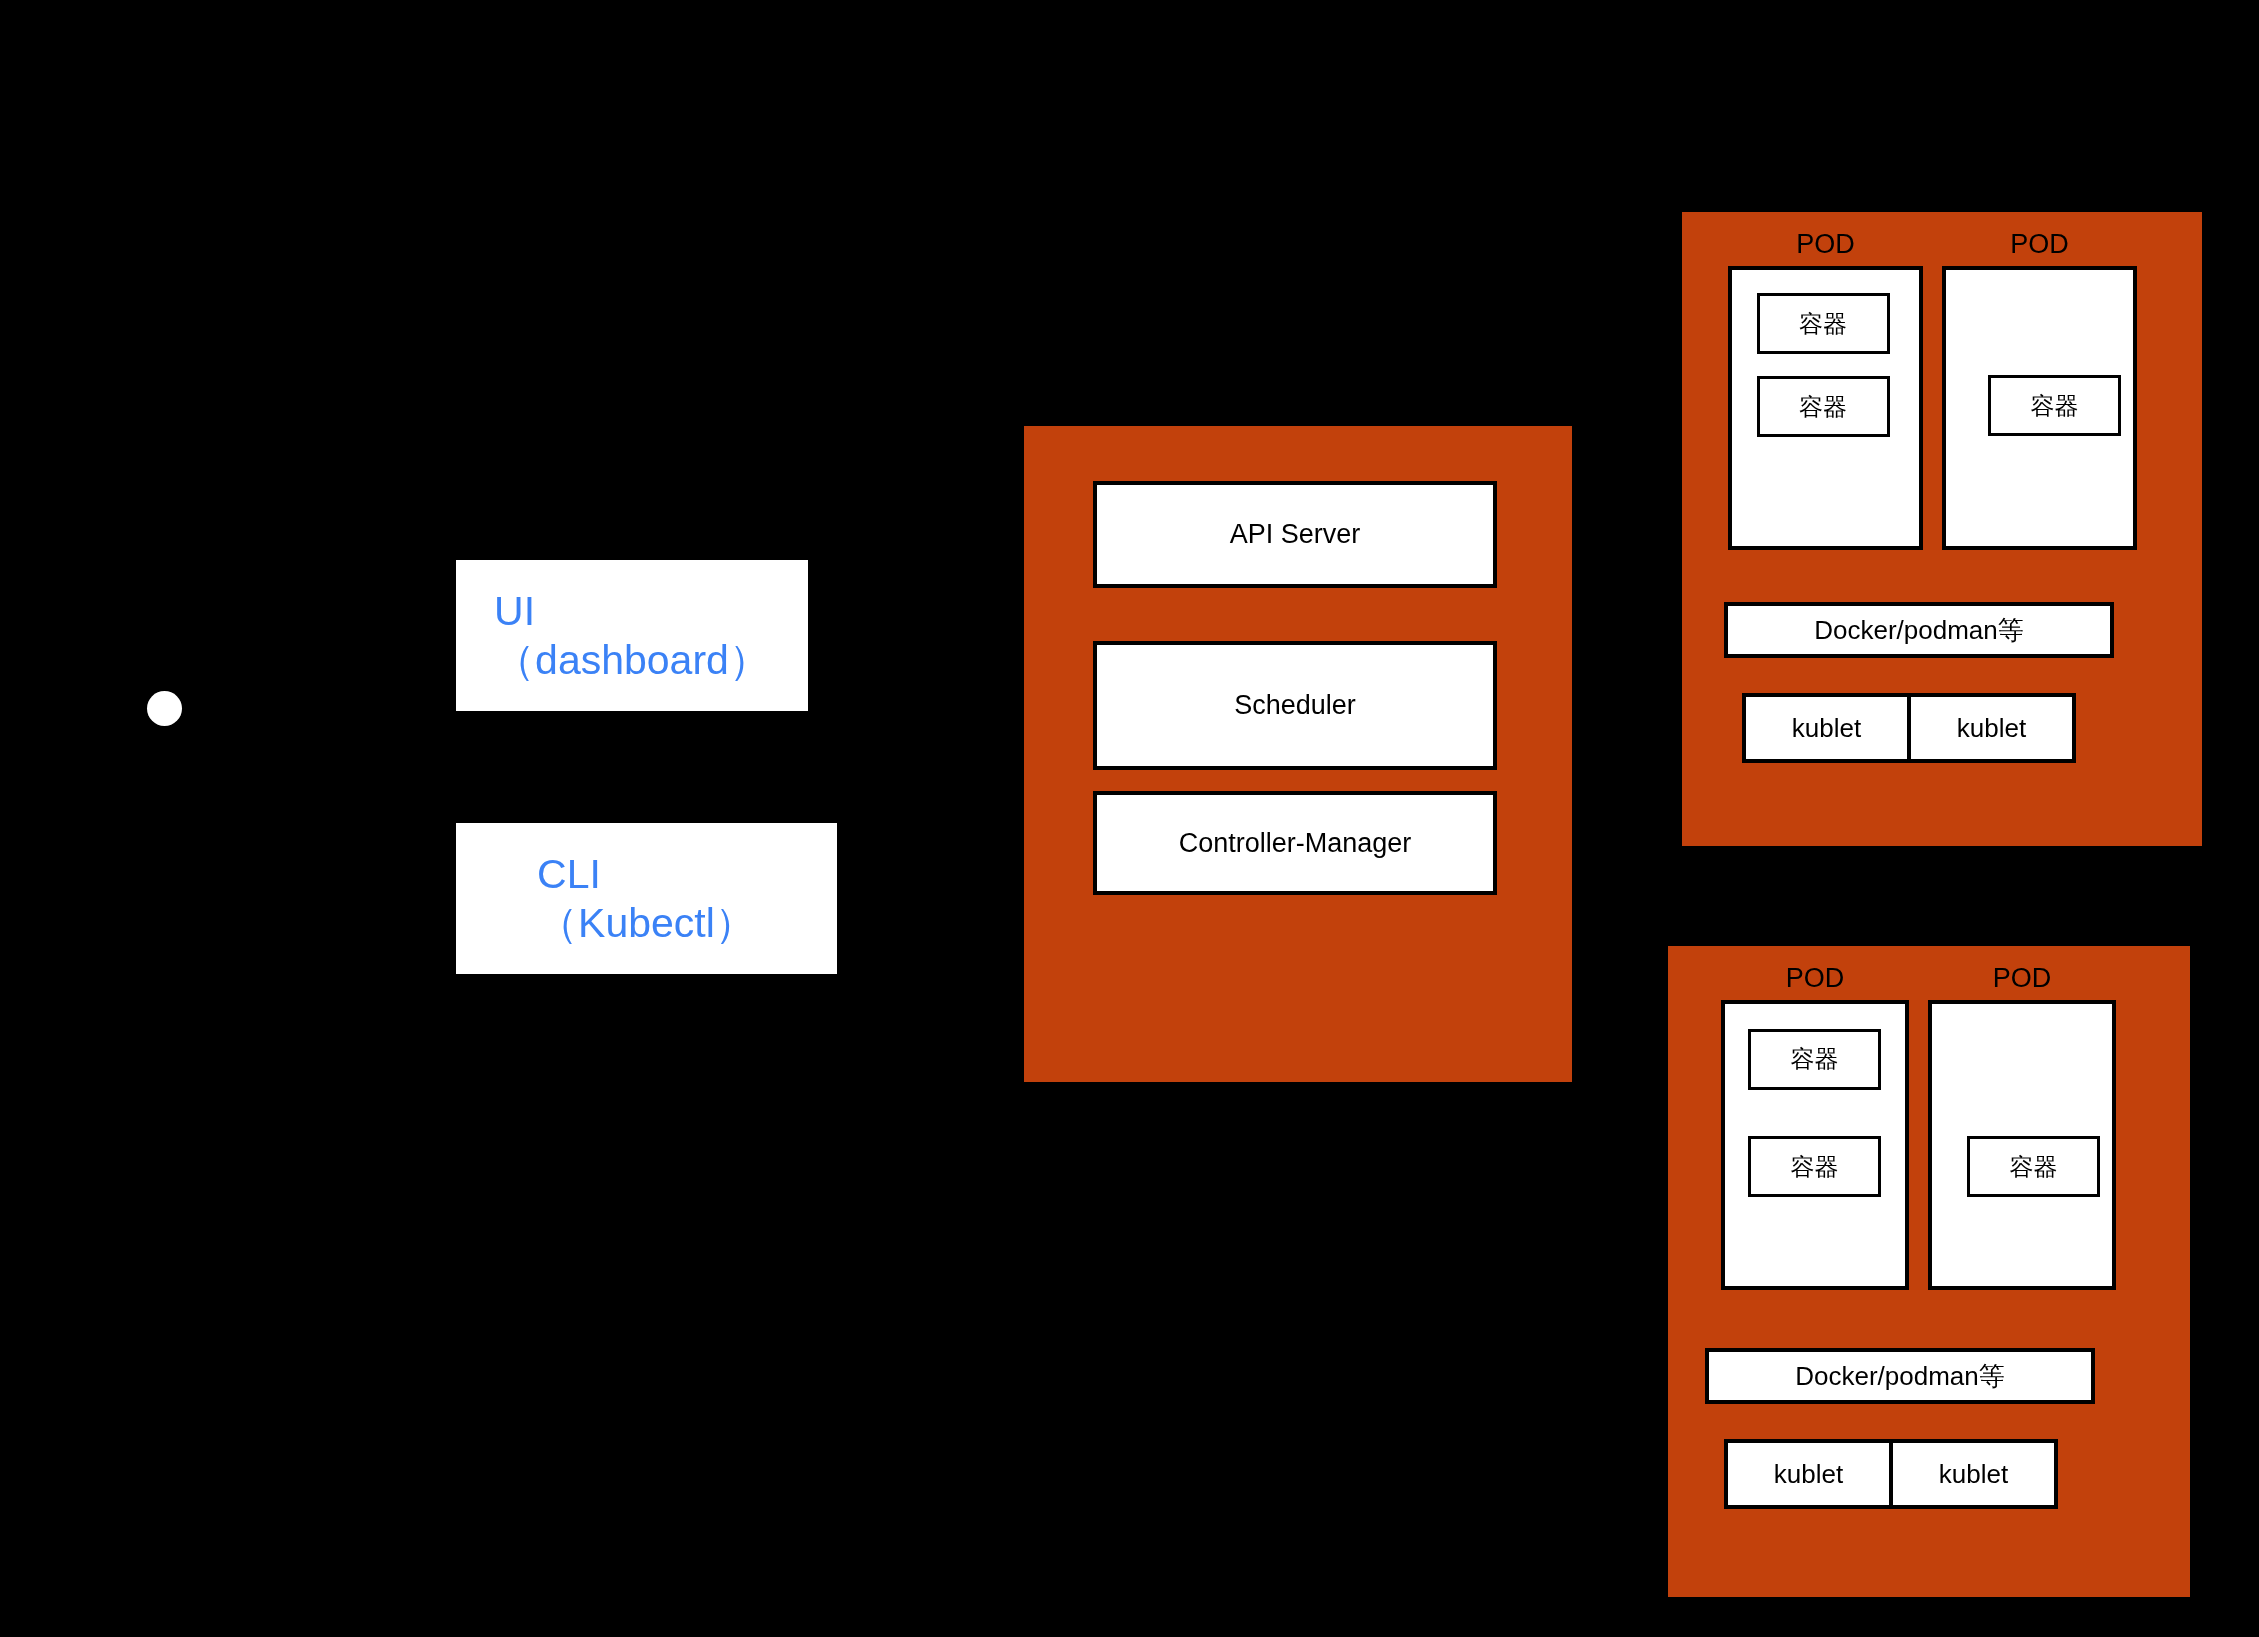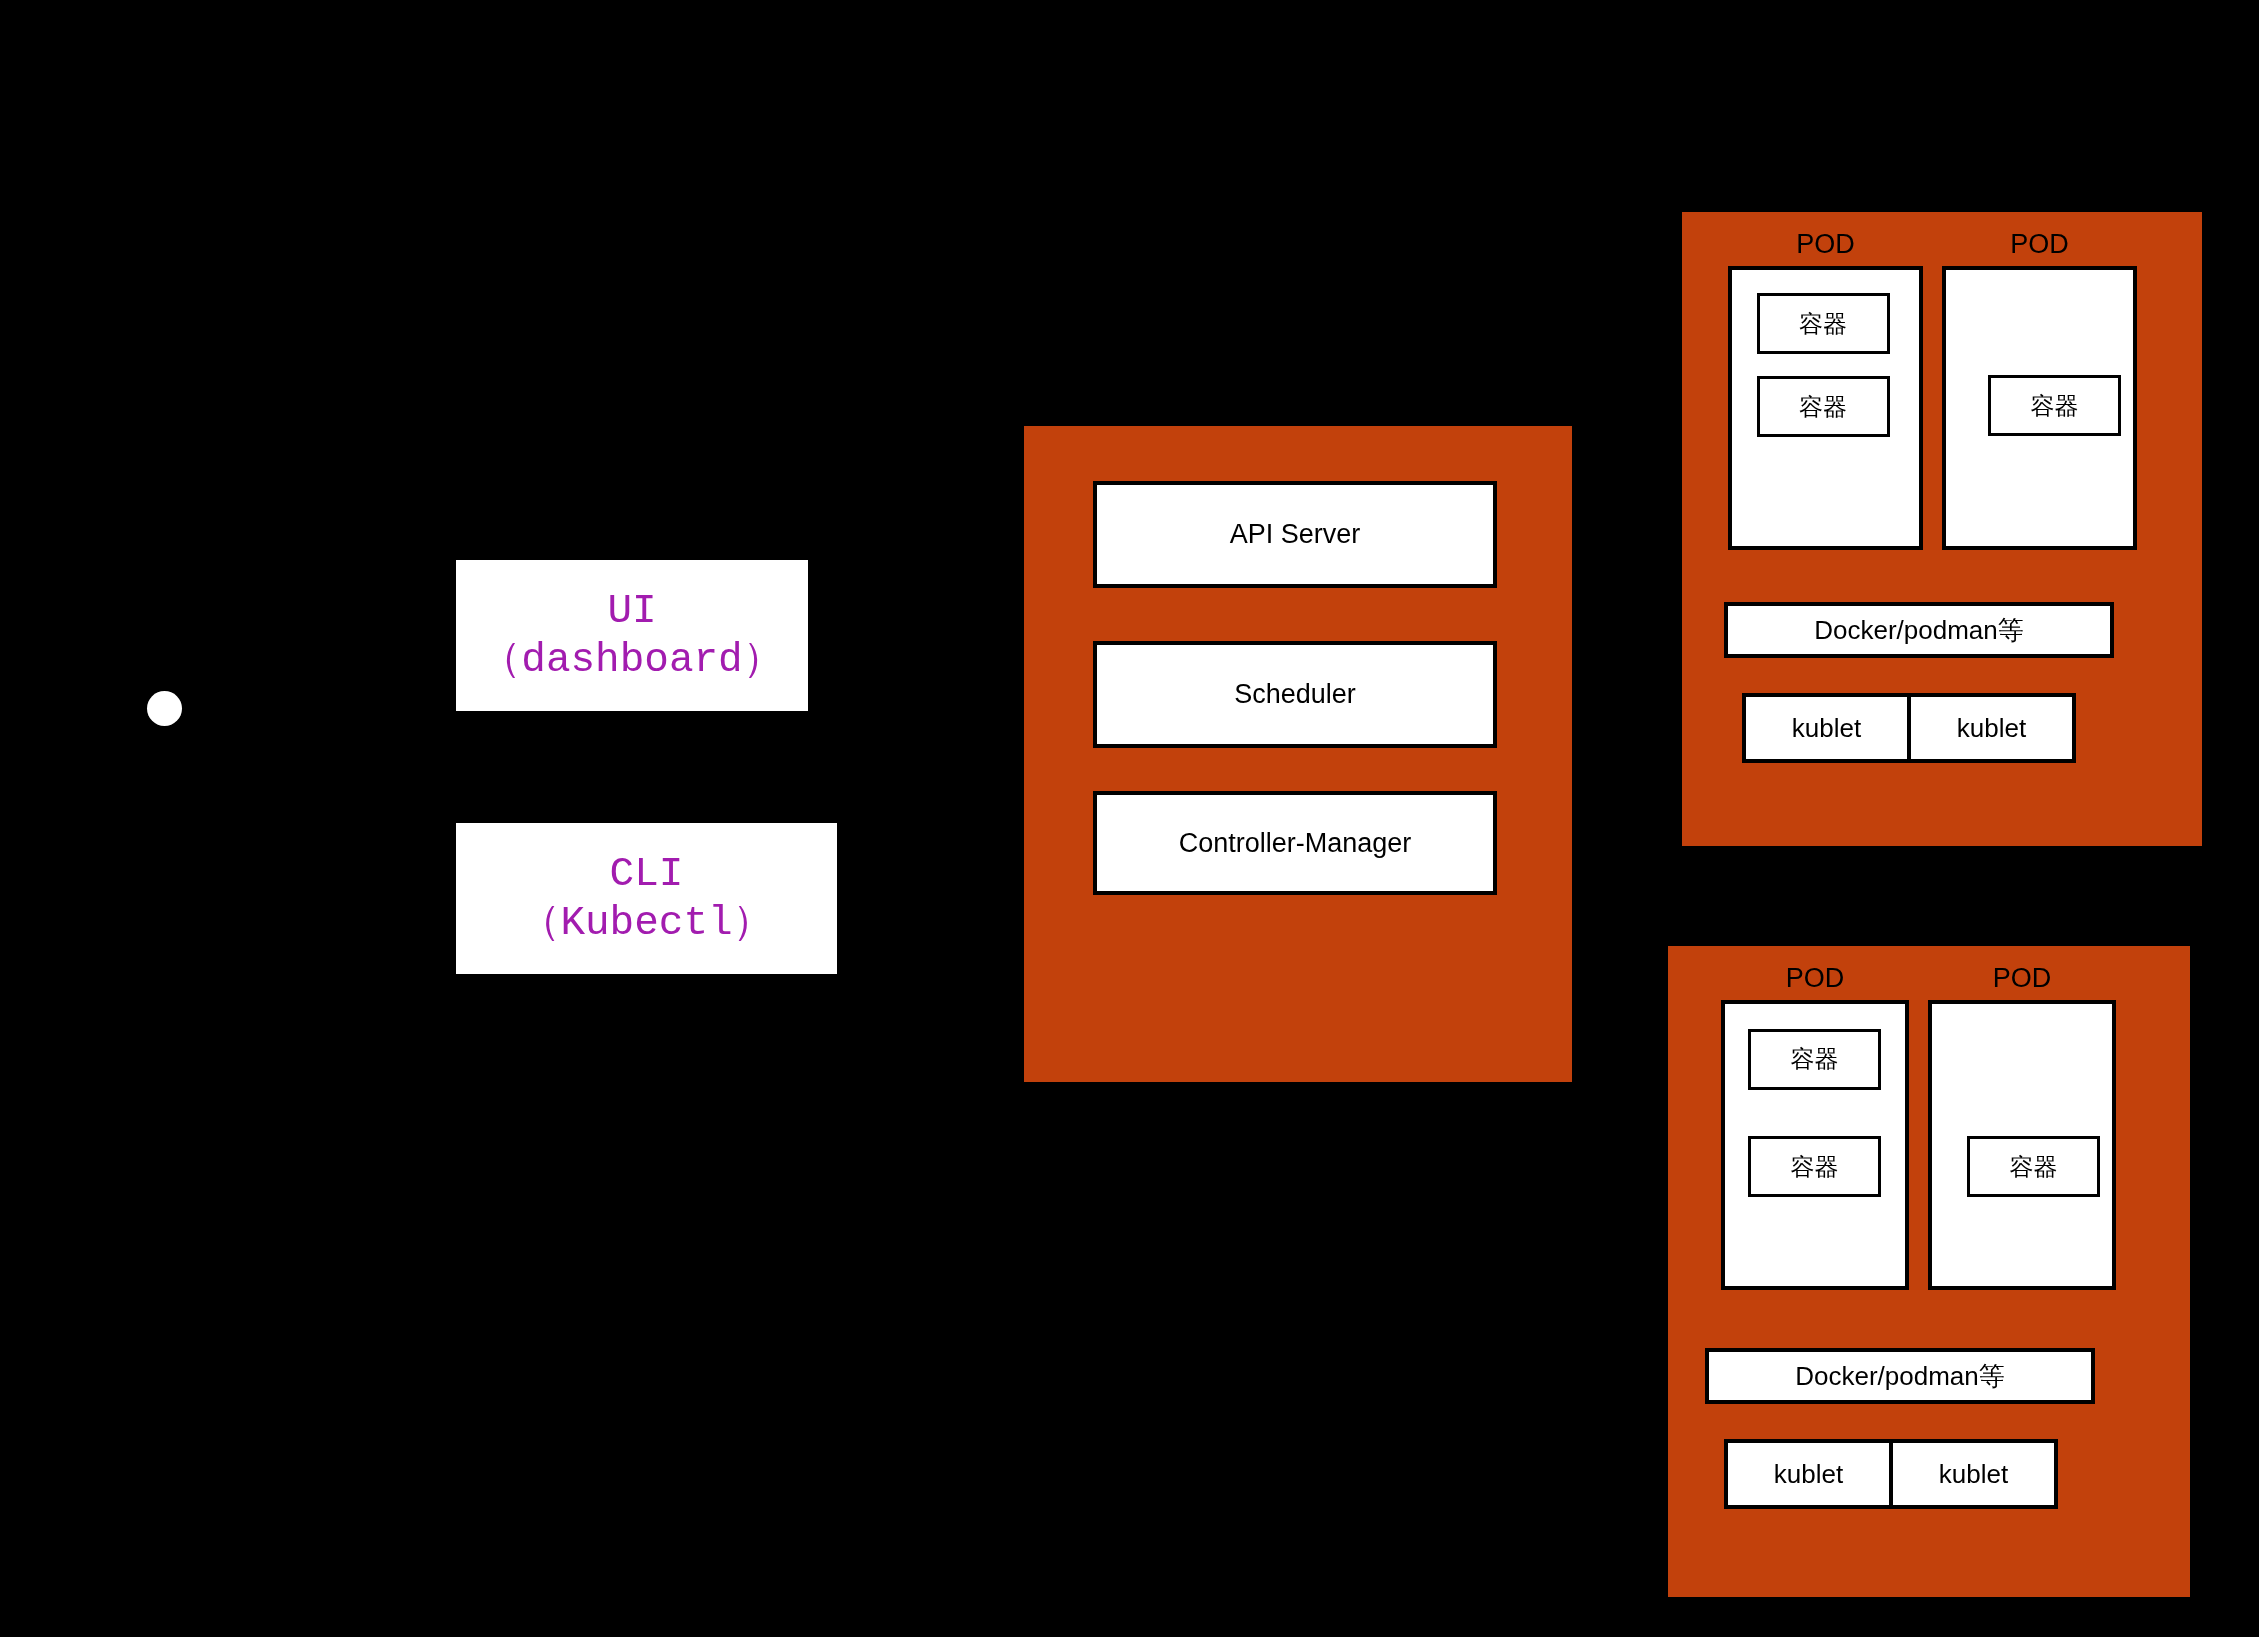--- a/index.html
+++ b/index.html
@@ -25,24 +25,22 @@
     box-sizing: border-box;
   }
 
   
   .plainbox {
     background: #ffffff;
     box-sizing: border-box;
     display: flex;
     align-items: center;
     justify-content: center;
-    text-align: center;
-    color: #a21caf;
+    color: #3b82f6;
     line-height: 1.18;
-    font-family: Liberation Mono, monospace;
   }
 
   
   .strokebox {
     background: #ffffff;
     border: 4.4px solid #000000;
     box-sizing: border-box;
     display: flex;
     align-items: center;
     justify-content: center;
@@ -92,21 +90,21 @@
       <div>（Kubectl）</div>
     </div>
   </div>
 
   <div class="abs panel" style="left:1024px; top:426px; width:548px; height:656px;">
 
     <div class="abs strokebox t-cp" style="left:69px; top:55px; width:404px; height:107px;">
       <span>API Server</span>
     </div>
 
-    <div class="abs strokebox t-cp" style="left:69px; top:215px; width:404px; height:107px;">
+    <div class="abs strokebox t-cp" style="left:69px; top:215px; width:404px; height:129px;">
       <span>Scheduler</span>
     </div>
 
     <div class="abs strokebox t-cp" style="left:69px; top:365px; width:404px; height:104px;">
       <span>Controller-Manager</span>
     </div>
 
   </div>
 
   <div class="abs panel" style="left:1682px; top:212px; width:520px; height:634px;">

